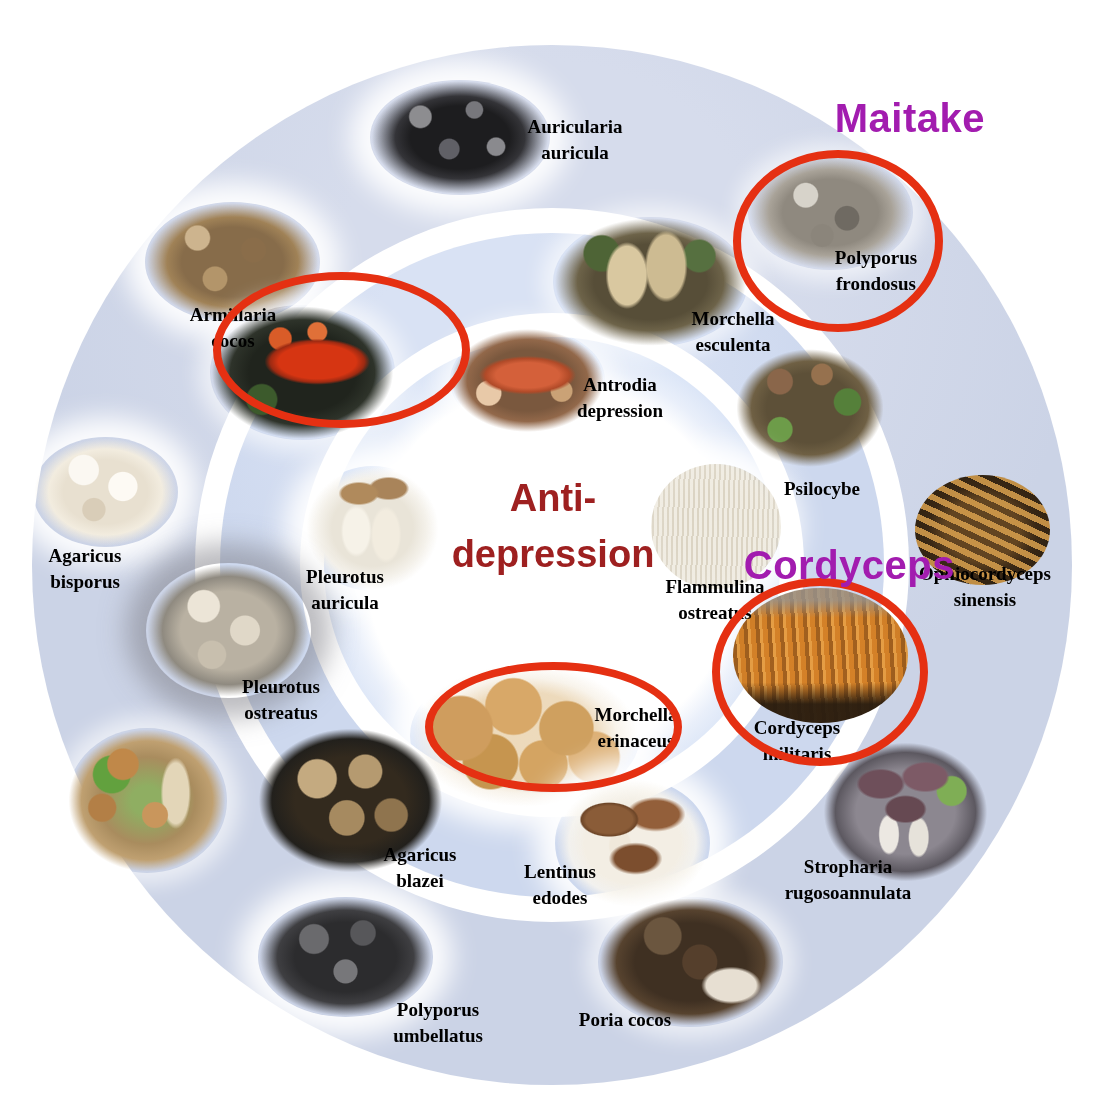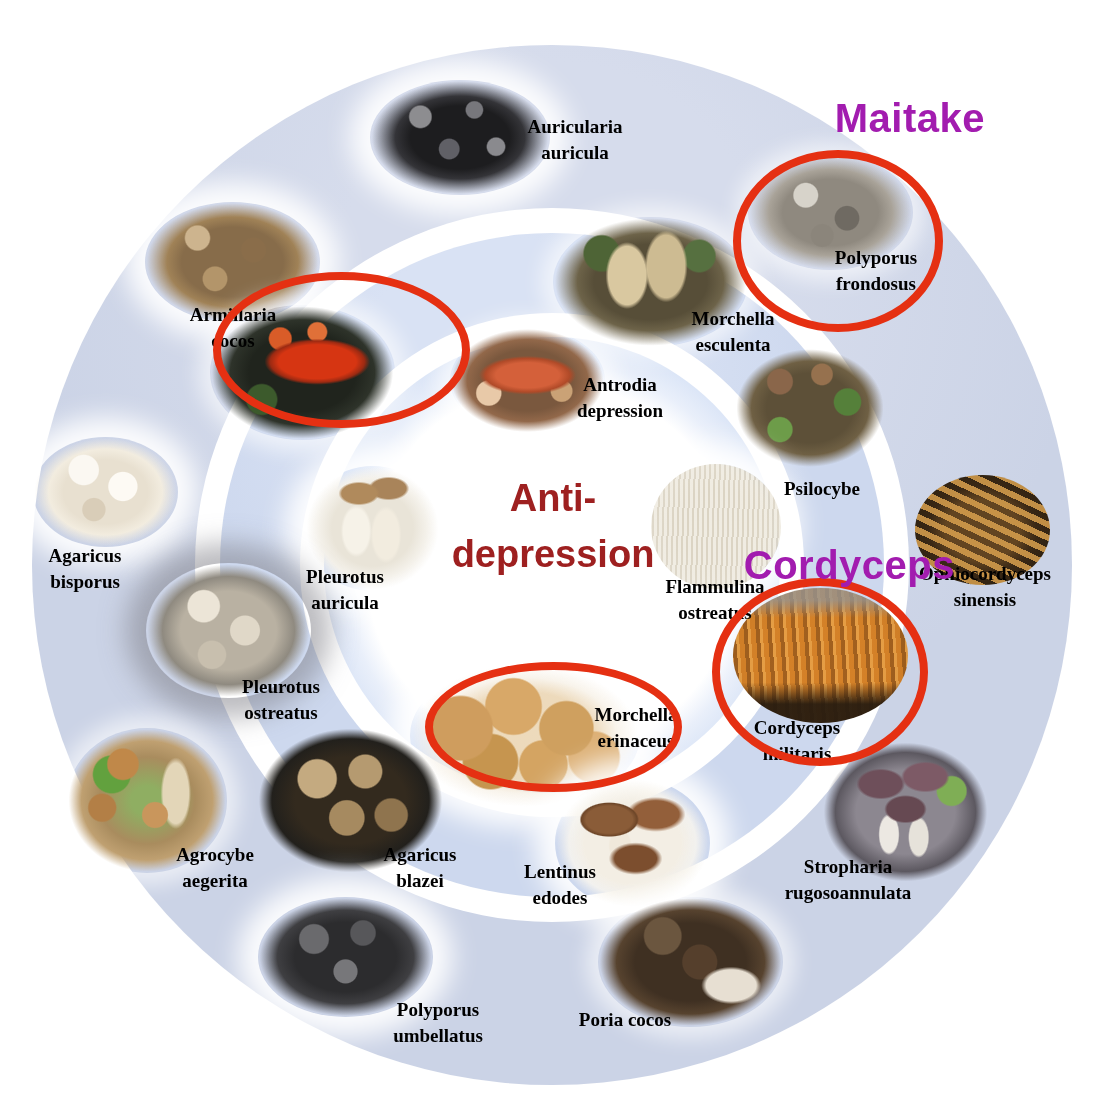--- a/index.html
+++ b/index.html
@@ -235,24 +235,20 @@
     <span>militaris</span>
   </div>
   <div class="slabel" style="left:330px;top:842px;width:180px">
     <span>Agaricus</span>
     <span>blazei</span>
   </div>
   <div class="slabel" style="left:470px;top:859px;width:180px">
     <span>Lentinus</span>
     <span>edodes</span>
   </div>
-  <div class="slabel" style="left:125px;top:842px;width:180px">
-    <span>Agrocybe</span>
-    <span>aegerita</span>
-  </div>
   <div class="slabel" style="left:758px;top:854px;width:180px">
     <span>Stropharia</span>
     <span>rugosoannulata</span>
   </div>
   <div class="slabel" style="left:348px;top:997px;width:180px">
     <span>Polyporus</span>
     <span>umbellatus</span>
   </div>
   <div class="slabel" style="left:535px;top:1007px;width:180px">
     <span>Poria cocos</span>

